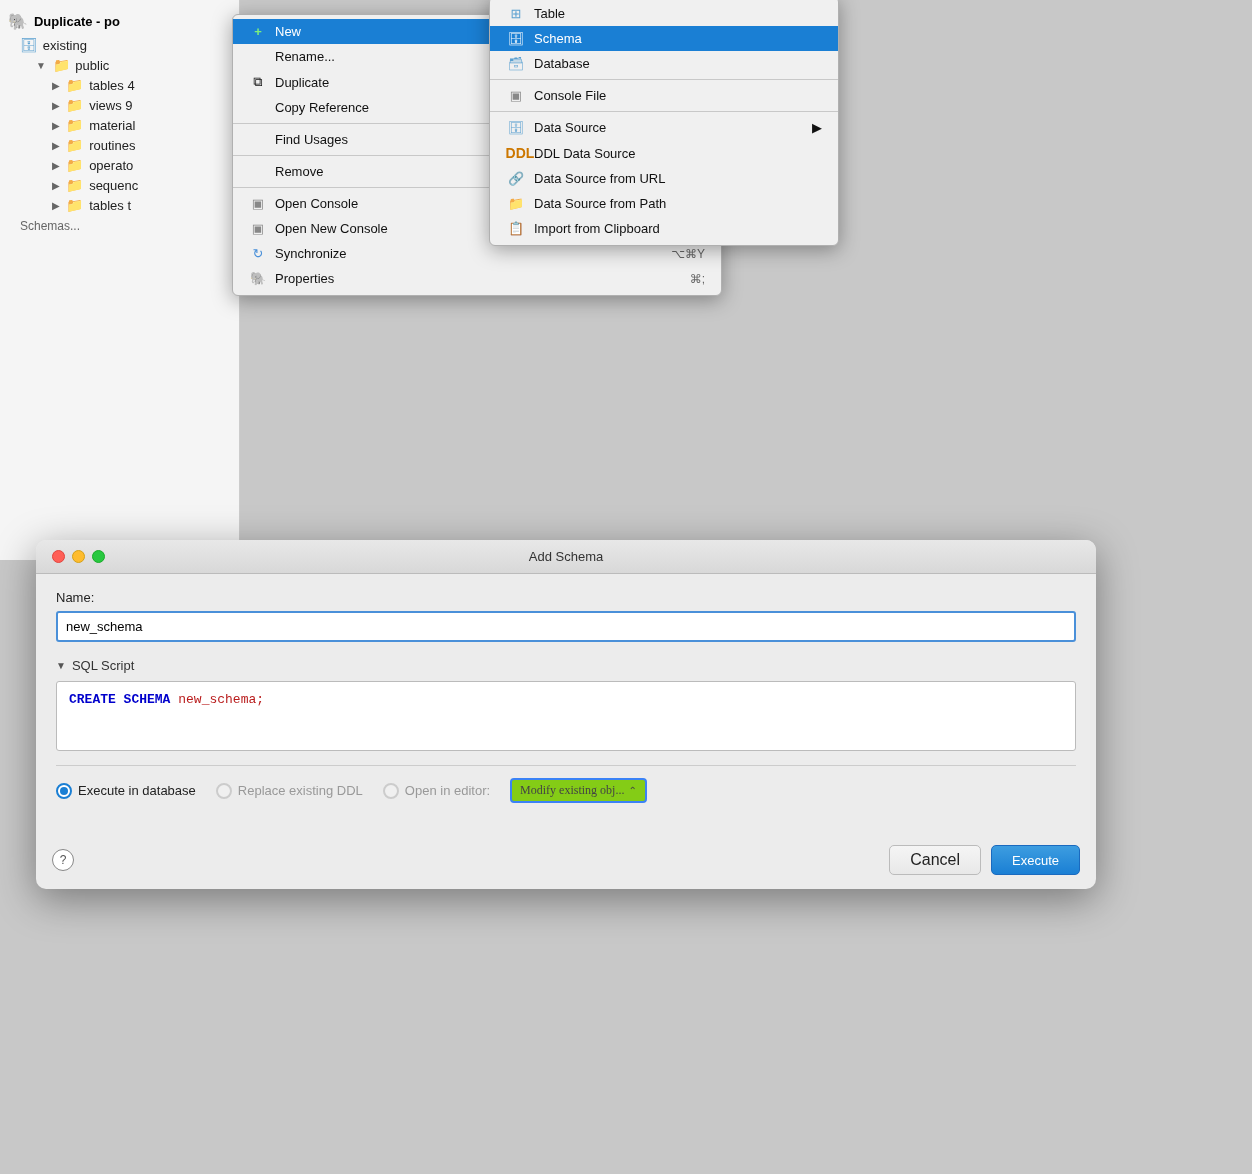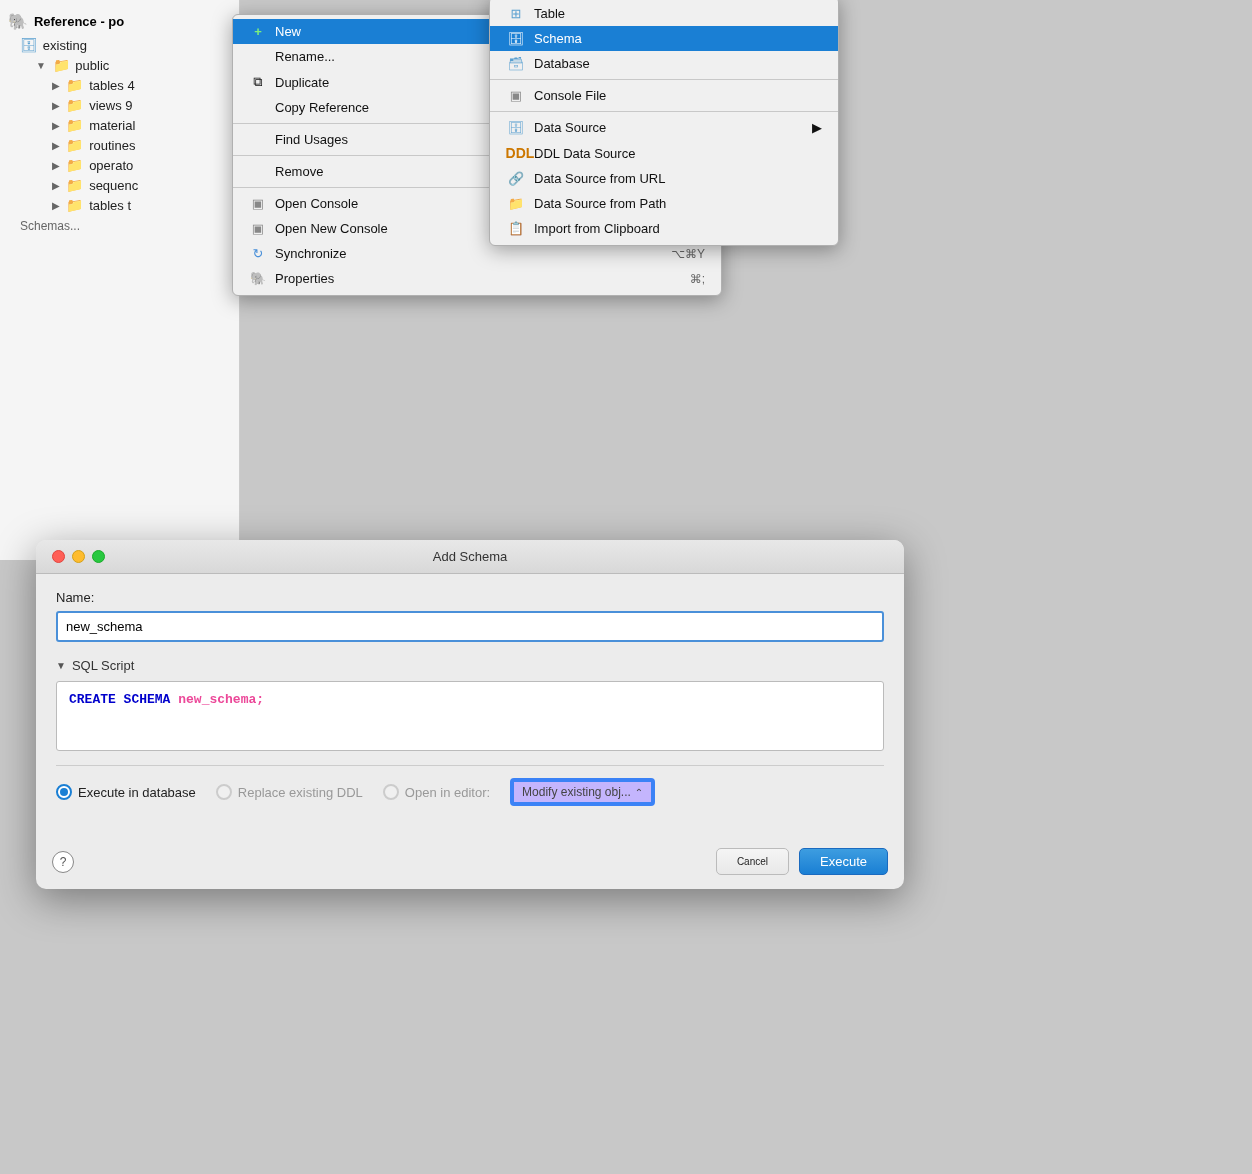--- a/index.html
+++ b/index.html
@@ -135,21 +135,21 @@
       height: 1px;
       background: #c8c8c8;
       margin: 3px 0;
     }
 
     
     .dialog-overlay {
       position: absolute;
       top: 540px;
       left: 36px;
-      width: 868px;
+      width: 1060px;
       background: #ececec;
       border-radius: 10px;
       box-shadow: 0 10px 40px rgba(0,0,0,0.4);
       z-index: 20;
       overflow: hidden;
     }
     .dialog-titlebar {
       background: linear-gradient(to bottom, #e8e8e8, #d8d8d8);
       border-bottom: 1px solid #bbb;
       padding: 10px 16px;
@@ -209,21 +209,21 @@
     .sql-editor {
       border: 1px solid #bbb;
       border-radius: 3px;
       background: white;
       padding: 10px 12px;
       font-family: 'Menlo', 'Monaco', 'Courier New', monospace;
       font-size: 13px;
       min-height: 70px;
     }
     .sql-keyword { color: #0000cc; font-weight: bold; }
-    .sql-normal { color: #ec4899; font-weight: bold; }
+    .sql-normal { color: #b91c1c; }
 
     .options-row {
       display: flex;
       align-items: center;
       gap: 20px;
       margin-bottom: 16px;
       padding-top: 12px;
       border-top: 1px solid #ccc;
     }
     .radio-option {
@@ -246,27 +246,28 @@
       width: 8px; height: 8px;
       border-radius: 50%;
       background: #1a7fd4;
     }
     .radio-btn.disabled {
       border-color: #ccc;
       background: #f0f0f0;
     }
     .open-editor-dropdown {
       display: flex; align-items: center; gap: 4px;
-      border: 4px solid #3b82f6;
+      border: 2px solid #3b82f6;
       border-radius: 4px;
       padding: 3px 8px;
-      background: #c4b5fd;
+      background: #84cc16;
       font-size: 12px;
       color: #444;
       cursor: pointer;
+      font-family: Liberation Serif, serif;
     }
     .dialog-footer {
       display: flex;
       align-items: center;
       justify-content: space-between;
       padding: 10px 16px 14px;
     }
     .help-btn {
       width: 22px; height: 22px;
       border-radius: 50%;
@@ -278,21 +279,21 @@
       background: white;
     }
     .footer-btns {
       display: flex; gap: 10px;
     }
     .btn-cancel {
       background: linear-gradient(to bottom, #f5f5f5, #e8e8e8);
       border: 1px solid #bbb;
       border-radius: 5px;
       padding: 5px 20px;
-      font-size: 10px;
+      font-size: 16px;
       color: #222;
       cursor: pointer;
     }
     .btn-execute {
       background: linear-gradient(to bottom, #3d9de0, #1a7fd4);
       border: 1px solid #1a6abf;
       border-radius: 5px;
       padding: 5px 20px;
       font-size: 13px;
       color: white;
@@ -310,21 +311,21 @@
     .icon-path { color: #cc9900; }
     .icon-clipboard { color: #888; }
     .icon-plus { color: #44cc44; font-weight: bold; font-size: 15px; }
   </style>
 </head>
 <body>
 
 <div class="tree-panel">
   <div class="tree-title">
     <span class="elephant">🐘</span>
-    <span>Reference - po</span>
+    <span>Duplicate - po</span>
   </div>
   <div class="tree-item indent1">
     <span class="folder-icon">🗄</span>
     <span>existing</span>
   </div>
   <div class="tree-item indent2">
     <span class="arrow">▼</span>
     <span class="folder-icon">📁</span>
     <span>public</span>
   </div>

